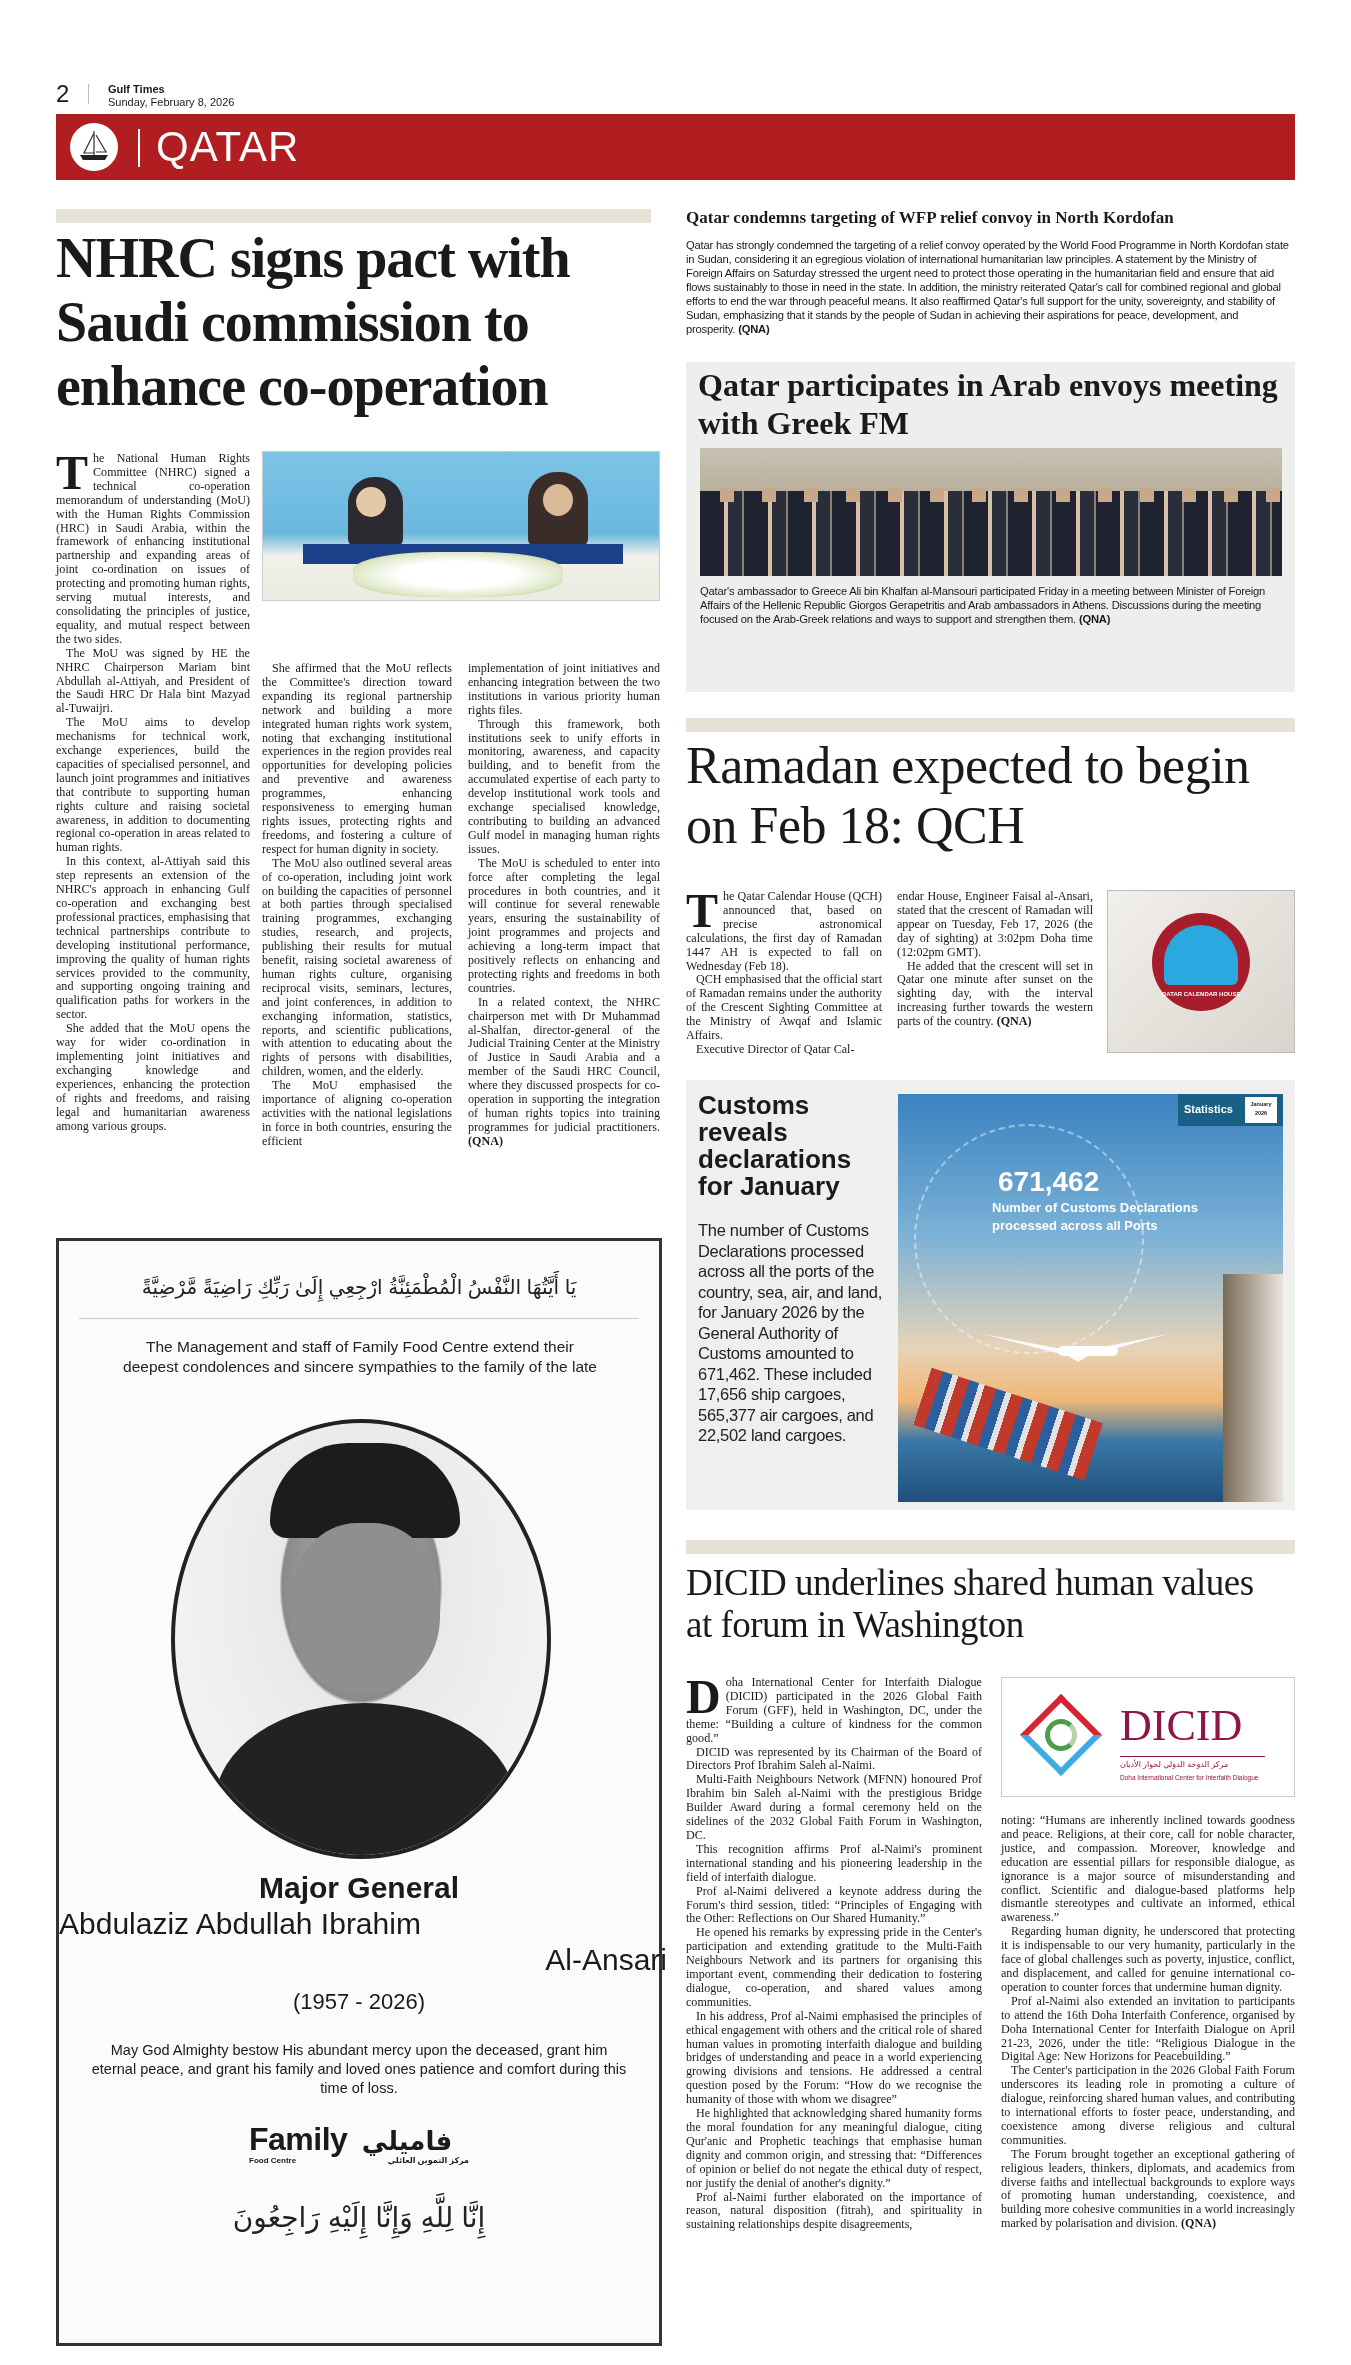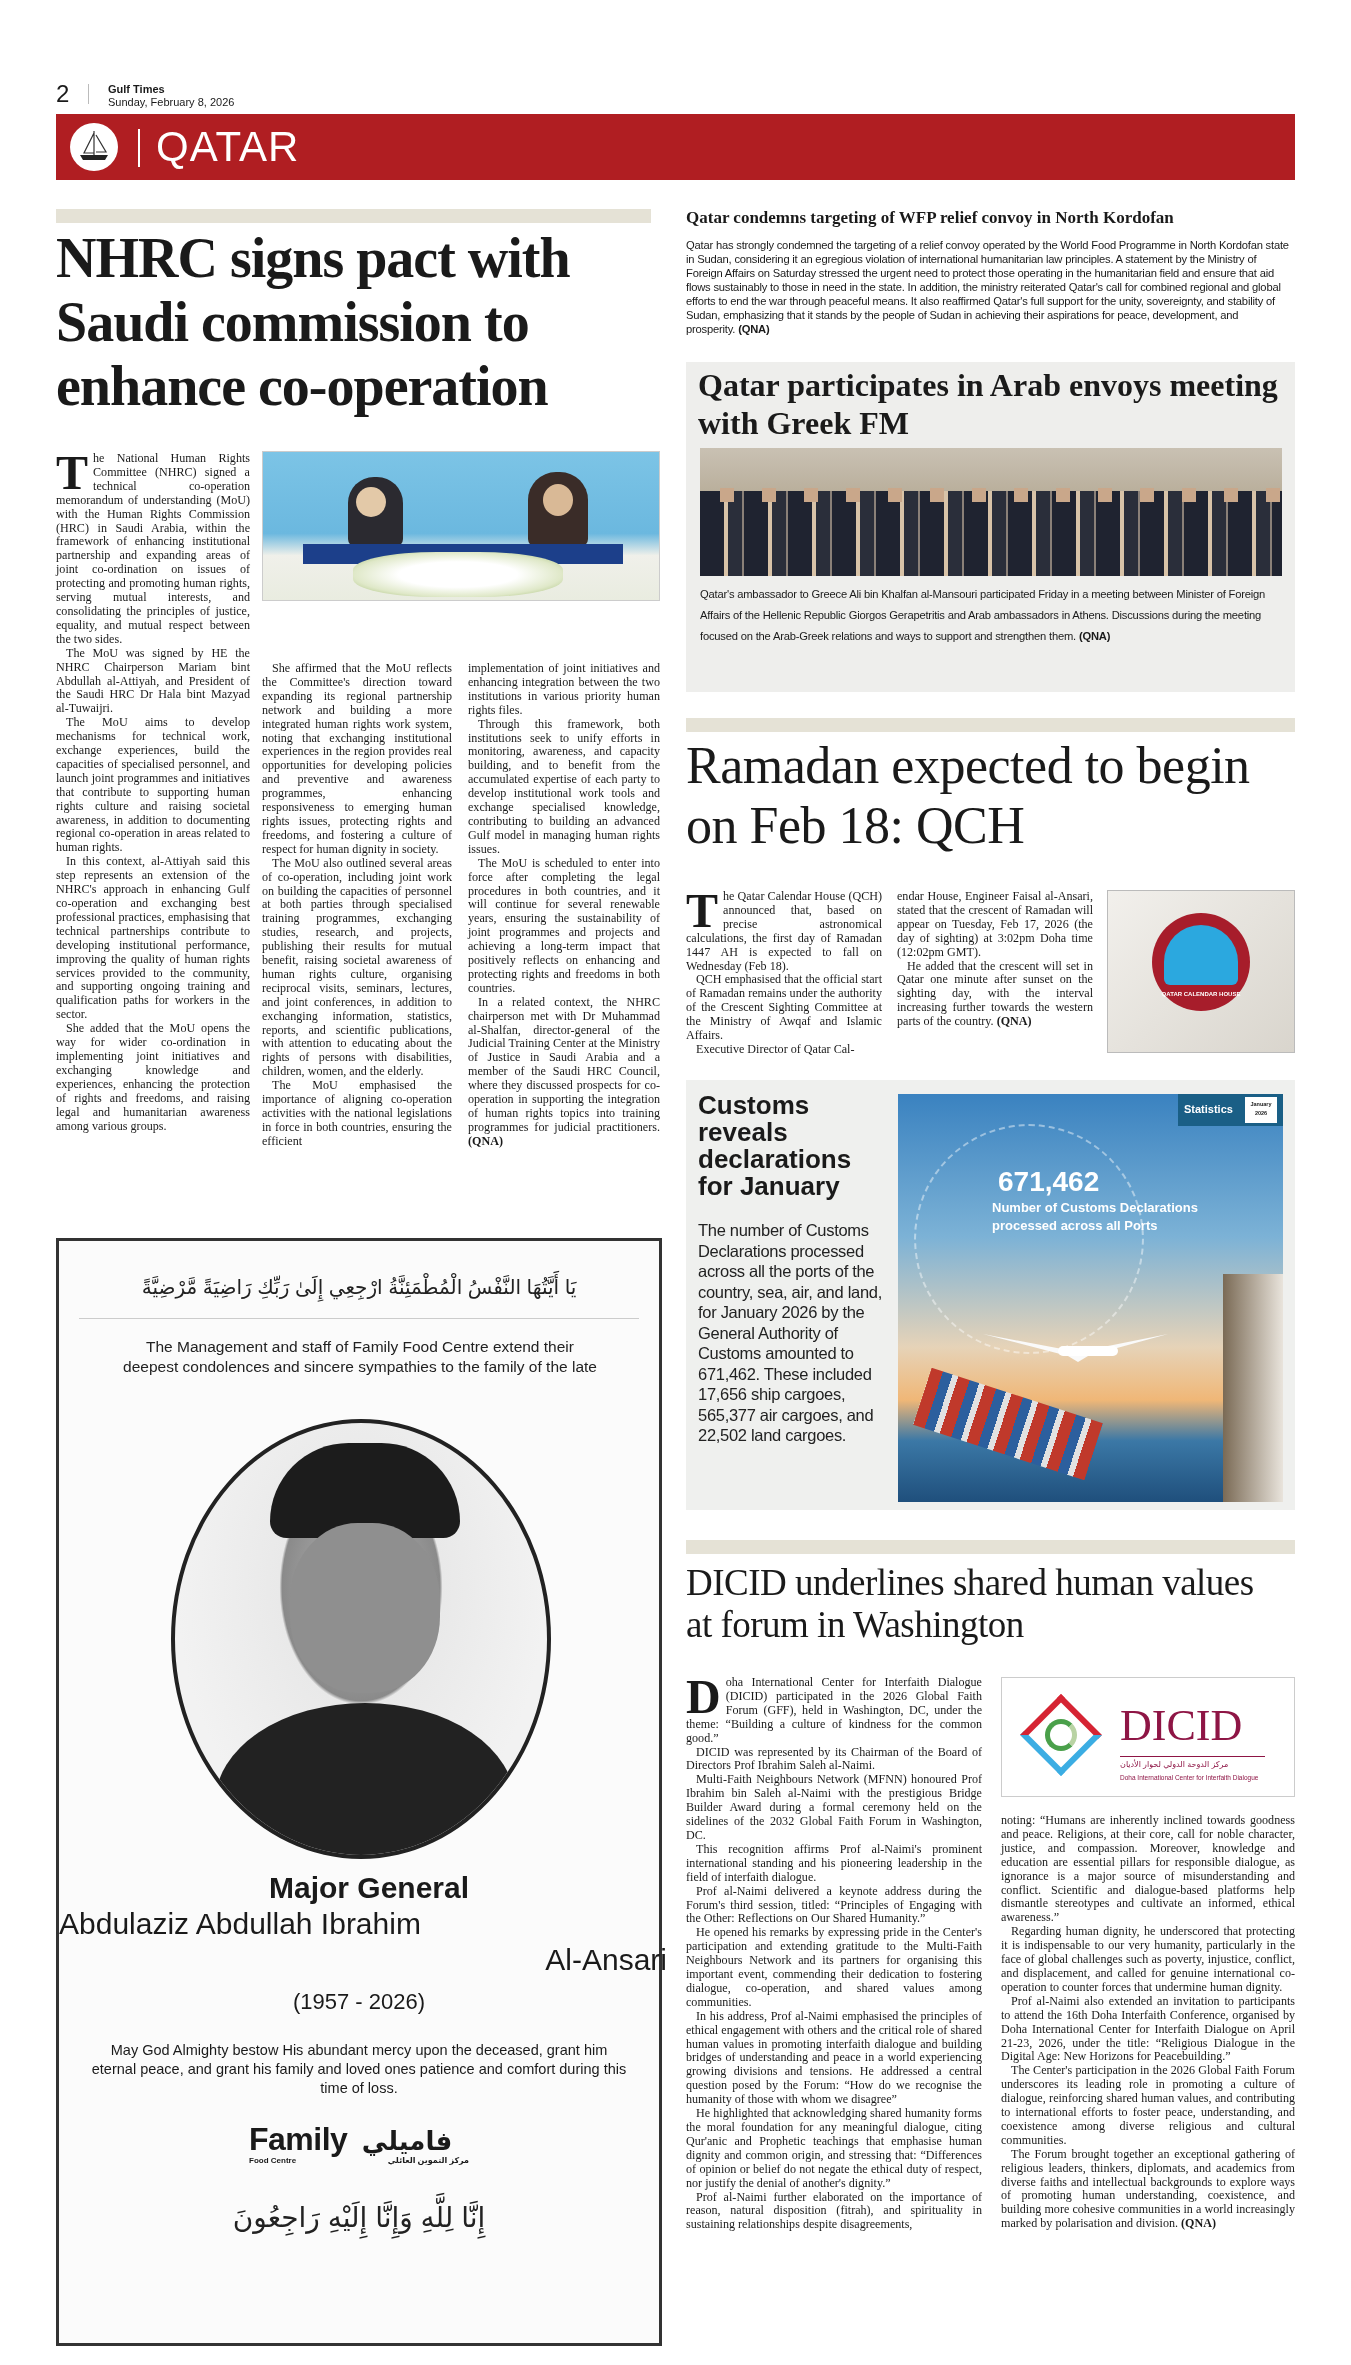--- a/index.html
+++ b/index.html
@@ -70,21 +70,21 @@
 <p class="abs sans" style="left:686px;top:238px;width:604px;font-size:11.2px;line-height:14px;letter-spacing:-0.2px">
   <span>Qatar has strongly condemned the targeting of a relief convoy operated by the World Food Programme in North Kordofan state in Sudan, considering it an egregious violation of international humanitarian law principles. A statement by the Ministry of Foreign Affairs on Saturday stressed the urgent need to protect those operating in the humanitarian field and ensure that aid flows sustainably to those in need in the state. In addition, the ministry reiterated Qatar's call for combined regional and global efforts to end the war through peaceful means. It also reaffirmed Qatar's full support for the unity, sovereignty, and stability of Sudan, emphasizing that it stands by the people of Sudan in achieving their aspirations for peace, development, and prosperity.</span> <b>(QNA)</b>
 </p>
 
 <div class="abs" style="left:686px;top:362px;width:609px;height:330px;background:#eeeeec">
   <h2 class="abs serif" style="left:12px;top:4px;width:590px;font-size:32px;line-height:38px;font-weight:bold">Qatar participates in Arab envoys meeting with Greek FM</h2>
   <div class="abs photo" style="left:14px;top:86px;width:582px;height:128px;background:linear-gradient(180deg,#c9c1b3 0%,#b0a48e 55%,#6f5f4e 100%)" title="Group photo of Arab ambassadors with Greek Foreign Minister in front of flags">
     <div class="abs" style="left:0;bottom:0;width:582px;height:85px;background:repeating-linear-gradient(90deg,#1f2330 0 24px,#d8c3a8 24px 28px,#2a2e3a 28px 42px,#8a8078 42px 44px)"></div>
     <div class="abs" style="left:0;top:40px;width:582px;height:14px;background:repeating-linear-gradient(90deg,transparent 0 20px,#c9a78a 20px 34px,transparent 34px 42px)"></div>
   </div>
-  <p class="abs sans" style="left:14px;top:222px;width:584px;font-size:11.2px;line-height:21px;letter-spacing:-0.2px">
+  <p class="abs sans" style="left:14px;top:222px;width:584px;font-size:11.2px;line-height:14px;letter-spacing:-0.2px">
     <span>Qatar's ambassador to Greece Ali bin Khalfan al-Mansouri participated Friday in a meeting between Minister of Foreign Affairs of the Hellenic Republic Giorgos Gerapetritis and Arab ambassadors in Athens. Discussions during the meeting focused on the Arab-Greek relations and ways to support and strengthen them.</span> <b>(QNA)</b>
   </p>
 </div>
 
 <div class="abs rule" style="left:686px;top:718px;width:609px"></div>
 <h1 class="abs serif" style="left:686px;top:736px;width:609px;font-size:52px;line-height:60px;font-weight:normal;letter-spacing:-0.5px">Ramadan expected to begin on Feb 18: QCH</h1>
 <div class="abs" style="left:686px;top:890px;width:196px">
   <p class="body first"><span class="drop">T</span><span>he Qatar Calendar House (QCH) announced that, based on precise astronomical calculations, the first day of Ramadan 1447 AH is expected to fall on Wednesday (Feb 18).</span></p>
   <p class="body">QCH emphasised that the official start of Ramadan remains under the authority of the Crescent Sighting Committee at the Ministry of Awqaf and Islamic Affairs.</p>
   <p class="body">Executive Director of Qatar Cal-</p>
@@ -157,21 +157,21 @@
 <div class="abs" style="left:56px;top:1238px;width:606px;height:1108px;border:3px solid #333;background:#fbfbfb">
   <div class="abs" style="left:20px;top:18px;width:560px;height:60px;border-bottom:1px solid #ccc;text-align:center">
     <span class="sans" dir="rtl" style="font-size:20px;line-height:56px;color:#222">يَا أَيَّتُهَا النَّفْسُ الْمُطْمَئِنَّةُ ارْجِعِي إِلَىٰ رَبِّكِ رَاضِيَةً مَّرْضِيَّةً</span>
   </div>
   <p class="abs sans" style="left:60px;top:96px;width:482px;text-align:center;font-size:15.5px;line-height:20px;color:#222">The Management and staff of Family Food Centre extend their deepest condolences and sincere sympathies to the family of the late</p>
   <div class="abs" style="left:112px;top:178px;width:380px;height:440px;border-radius:50%;border:4px solid #222;background:radial-gradient(ellipse at 50% 38%,#bdbdbd 0%,#8a8a8a 30%,#e9e9e9 31%,#f2f2f2 70%);overflow:hidden">
     <div class="abs" style="left:95px;top:20px;width:190px;height:95px;border-radius:95px 95px 20px 20px;background:#1c1c1c"></div>
     <div class="abs" style="left:115px;top:100px;width:150px;height:170px;border-radius:45%;background:#8f8f8f"></div>
     <div class="abs" style="left:40px;top:280px;width:300px;height:200px;border-radius:50% 50% 0 0;background:#222"></div>
   </div>
-  <div class="abs sans" style="left:10px;top:630px;width:600px;text-align:center;font-size:30px;font-weight:bold">Major General</div>
+  <div class="abs sans" style="left:0;top:630px;width:600px;text-align:center;font-size:30px;font-weight:bold">Major General</div>
   <div class="abs sans" style="left:0;top:666px;width:600px;text-align:left;font-size:30px">Abdulaziz Abdullah Ibrahim</div>
   <div class="abs sans" style="left:8px;top:702px;width:600px;text-align:right;font-size:30px">Al-Ansari</div>
   <div class="abs sans" style="left:0;top:748px;width:600px;text-align:center;font-size:22px">(1957 - 2026)</div>
   <p class="abs sans" style="left:30px;top:800px;width:540px;text-align:center;font-size:14.5px;line-height:19px">May God Almighty bestow His abundant mercy upon the deceased, grant him eternal peace, and grant his family and loved ones patience and comfort during this time of loss.</p>
   <div class="abs sans" style="left:190px;top:880px;width:220px;height:60px">
     <span style="font-size:32px;font-weight:bold;letter-spacing:-0.5px">Family</span>
     <span dir="rtl" style="font-size:26px;font-weight:bold;margin-left:10px">فاميلي</span>
     <div style="display:flex;justify-content:space-between;font-size:8px;font-weight:bold;margin-top:-2px">
         <span>Food Centre</span>
         <span dir="rtl">مركز التموين العائلي</span>

